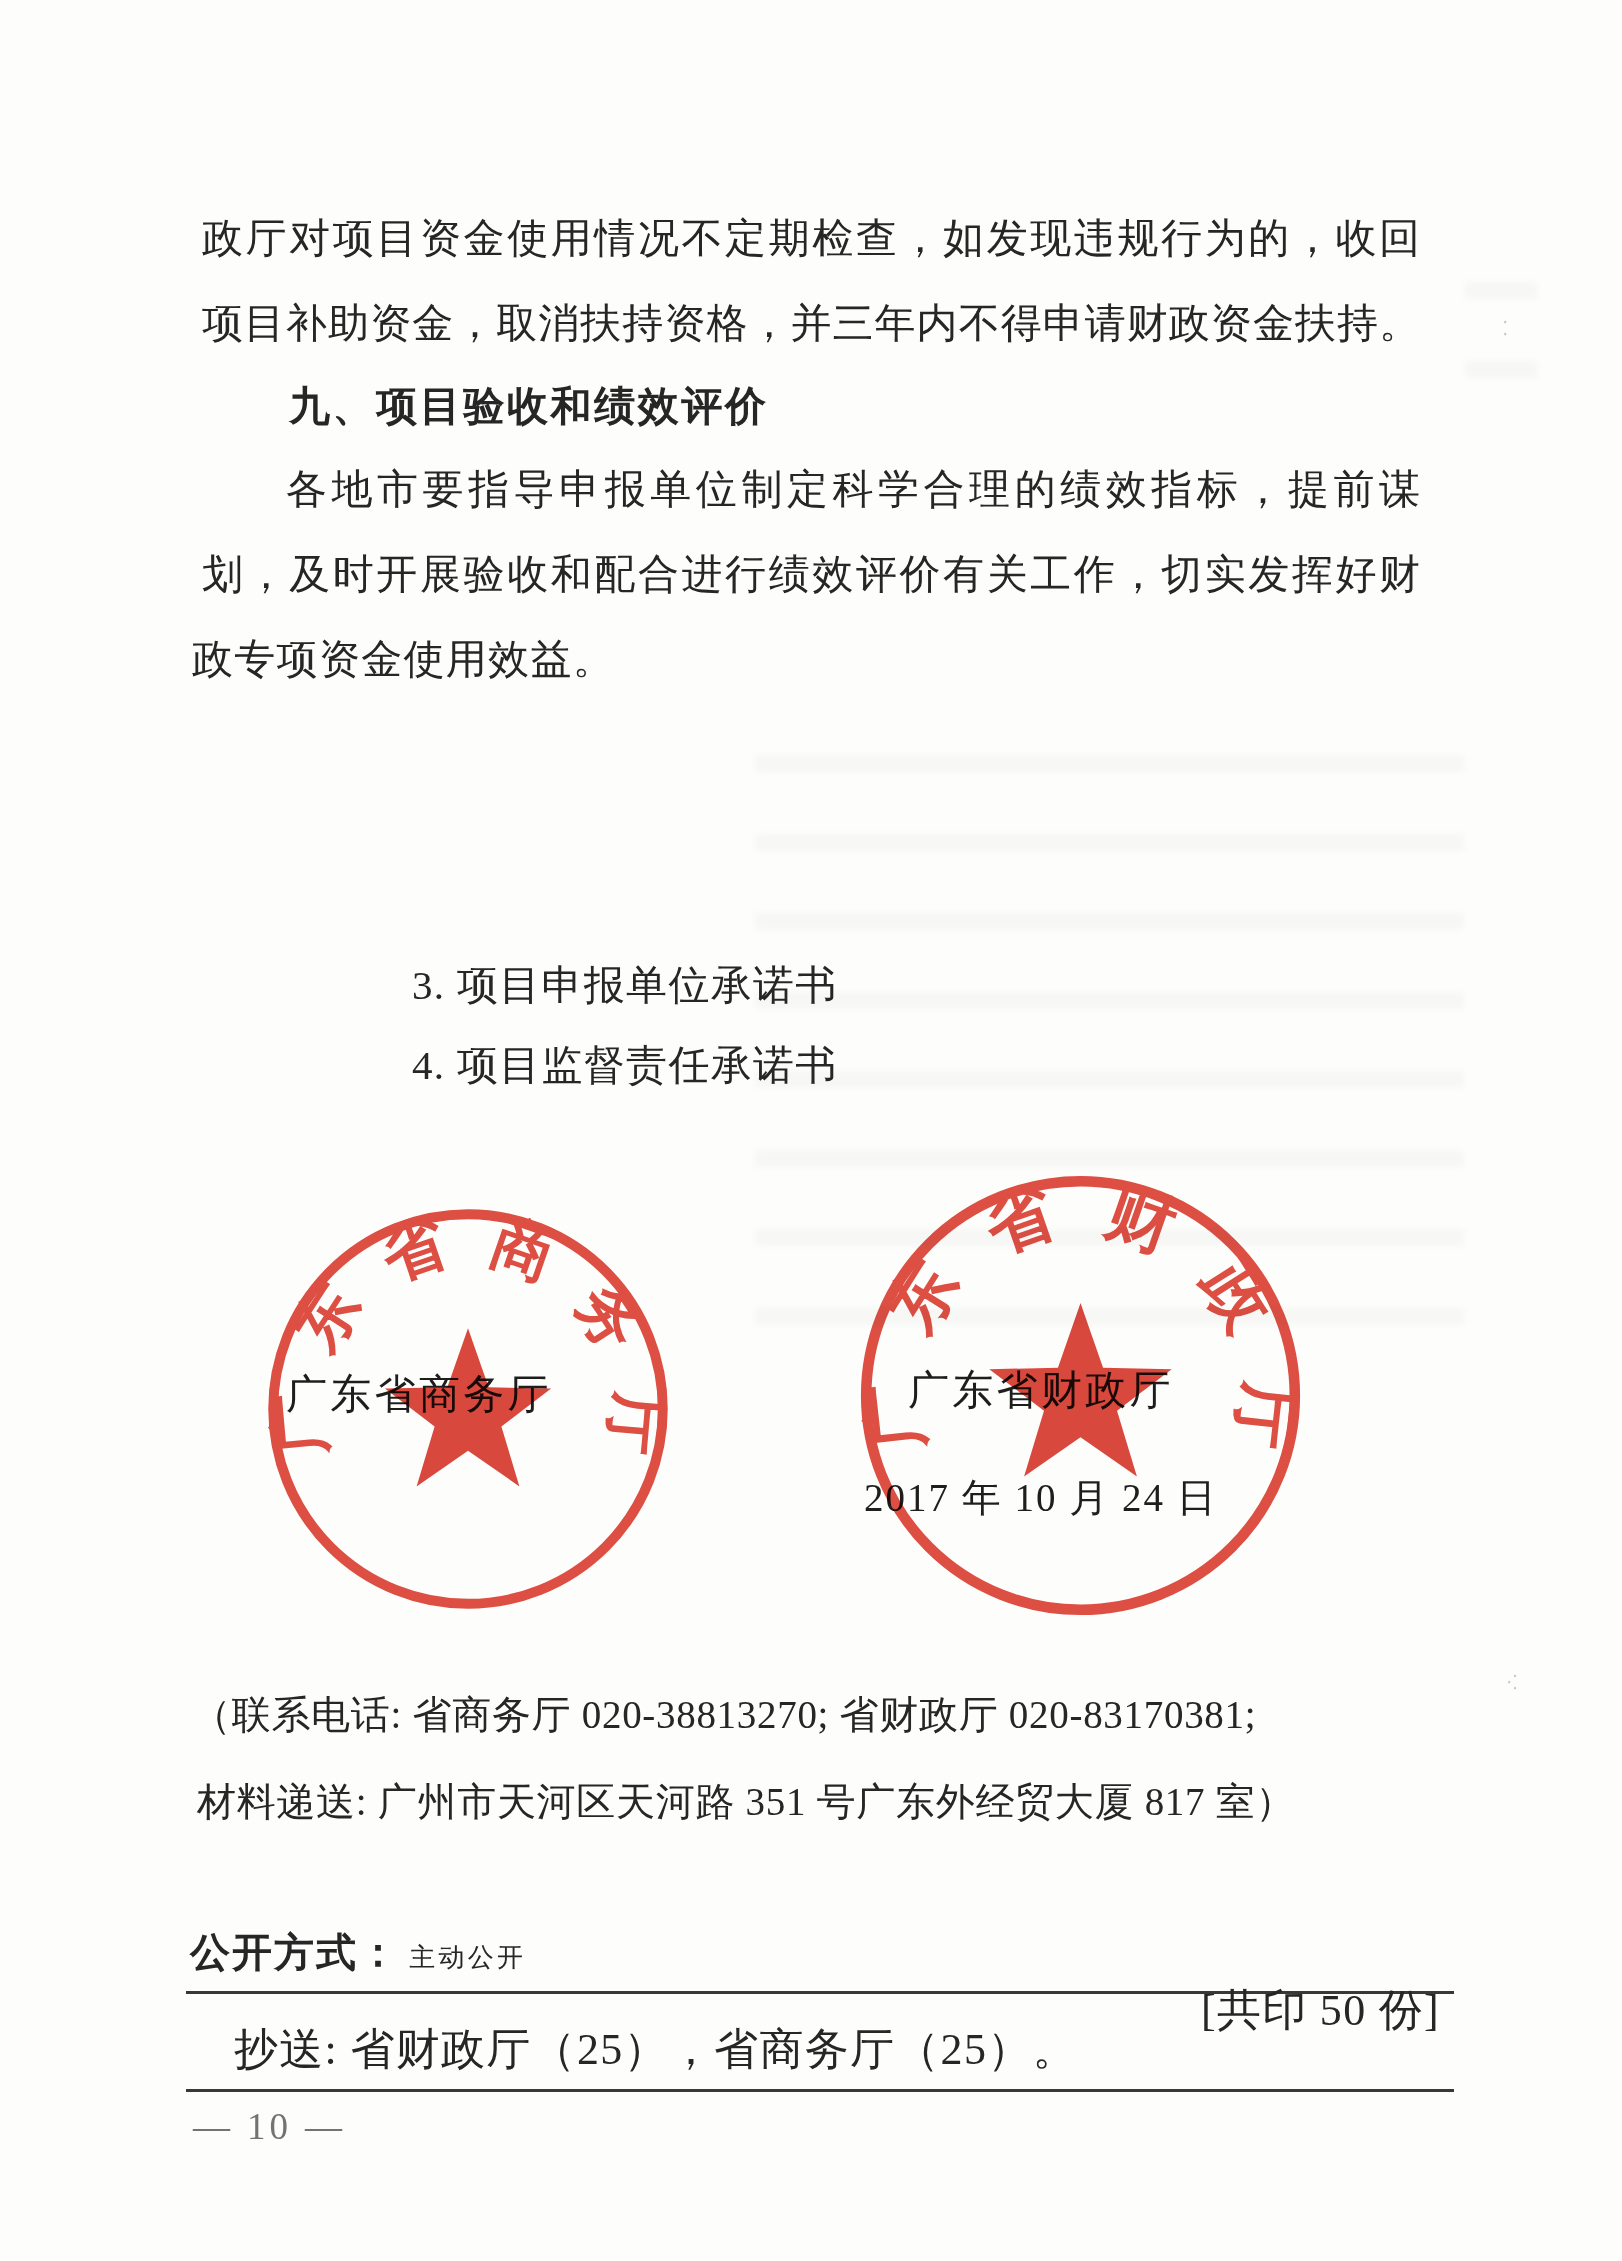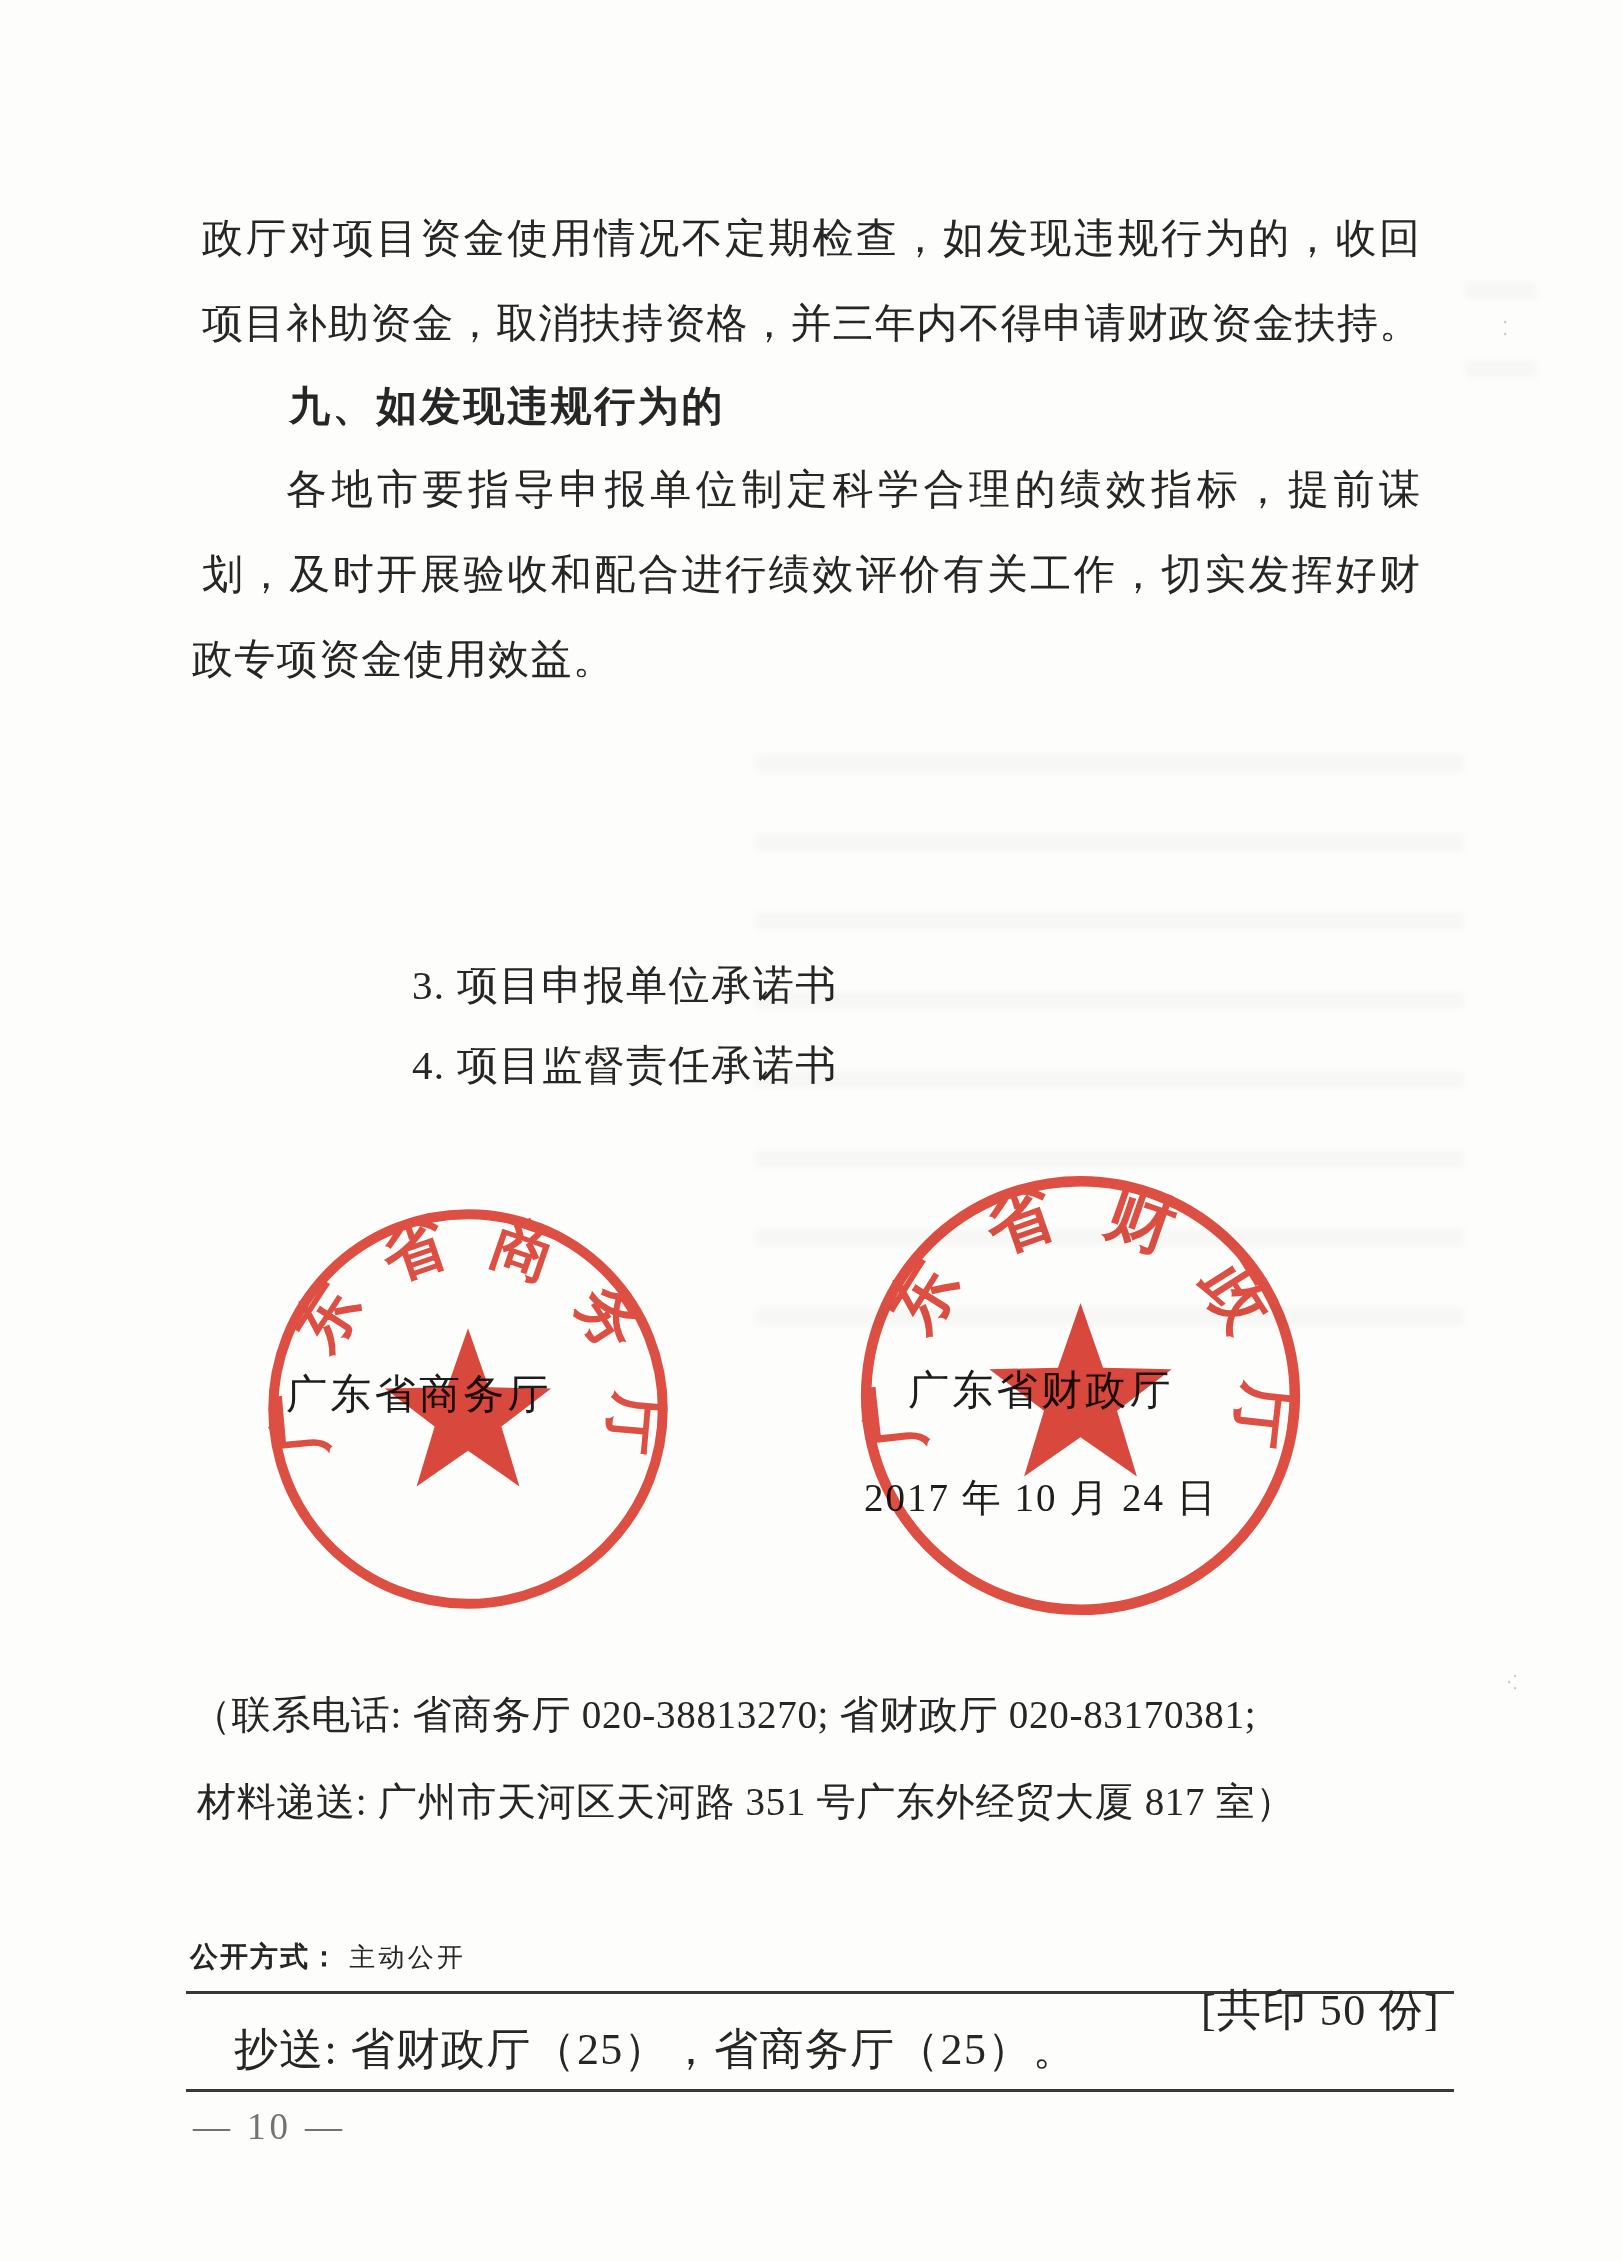--- a/index.html
+++ b/index.html
@@ -10,21 +10,21 @@
     color:#262626; overflow:hidden;
   }
   .line{position:absolute; font-size:41px; line-height:1.06; white-space:nowrap; letter-spacing:1.3px;}
   .just{width:1218px; white-space:normal; text-align:justify; text-align-last:justify; text-justify:distribute; letter-spacing:0;}
   .heading{font-family:"Liberation Sans","DejaVu Sans",sans-serif; font-weight:700; letter-spacing:2.6px;}
   .attach-label{letter-spacing:2.6px;}
   .seal-name{position:absolute; font-size:41px; letter-spacing:3.3px; color:#1d1d1d; white-space:nowrap;}
   .seal-date{position:absolute; font-size:39px; letter-spacing:2px; color:#1e1e1e; white-space:nowrap;}
   .seal{position:absolute; mix-blend-mode:multiply; opacity:.93;}
   .contact{font-size:39px; letter-spacing:0.7px;}
-  .publish-label{font-family:"Liberation Sans","DejaVu Sans",sans-serif; font-weight:700; font-size:28px; letter-spacing:2px;}
+  .publish-label{font-family:"Liberation Sans","DejaVu Sans",sans-serif; font-weight:700; font-size:40px; letter-spacing:2px;}
   .publish-value{font-size:26px; letter-spacing:3.3px; margin-left:9.2px;}
   .rule{position:absolute; left:186px; width:1268px; background:#383838;}
   .cc{font-size:44px; letter-spacing:1.3px;}
   .pageno{font-size:37px; letter-spacing:3.9px; color:#737373;}
   .bleed{position:absolute; opacity:.045; filter:blur(3.3px); pointer-events:none;
     background:repeating-linear-gradient(180deg,#777 0 17px,transparent 17px 79px);}
   .speck{position:absolute; color:#9a9a9a; font-size:19.7px; opacity:.55;}
 </style>
 </head>
 <body>
@@ -32,21 +32,21 @@
 <div class="page">
 
   <div class="bleed" style="left:755px; top:755px; width:709px; height:591px;"></div>
   <div class="bleed" style="left:1465px; top:282px; width:72px; height:144px;"></div>
   <div class="speck" style="left:1503px; top:314px;">⁚</div>
   <div class="speck" style="left:1507px; top:1668px;">⁖</div>
 
   <div class="line just" style="left:202px; top:217px;">政厅对项目资金使用情况不定期检查，如发现违规行为的，收回</div>
   <div class="line just" style="left:202px; top:302px;">项目补助资金，取消扶持资格，并三年内不得申请财政资金扶持。</div>
 
-  <div class="line heading" style="left:289px; top:385px;">九、如发现违规行为的</div>
+  <div class="line heading" style="left:289px; top:385px;">九、项目验收和绩效评价</div>
 
   <div class="line just" style="left:202px; top:468px; padding-left:84px; width:1134px;">各地市要指导申报单位制定科学合理的绩效指标，提前谋</div>
   <div class="line just" style="left:202px; top:553px;">划，及时开展验收和配合进行绩效评价有关工作，切实发挥好财</div>
   <div class="line" style="left:192px; top:638px;">政专项资金使用效益。</div>
 
   <div class="line" style="left:412px; top:964px;">3. 项目申报单位承诺书</div>
   <div class="line" style="left:412px; top:1044px;">4. 项目监督责任承诺书</div>
 
   <div class="seal-name" style="left:286px; top:1367px;">广东省商务厅</div>
   <div class="seal-name" style="left:908px; top:1363px;">广东省财政厅</div>

